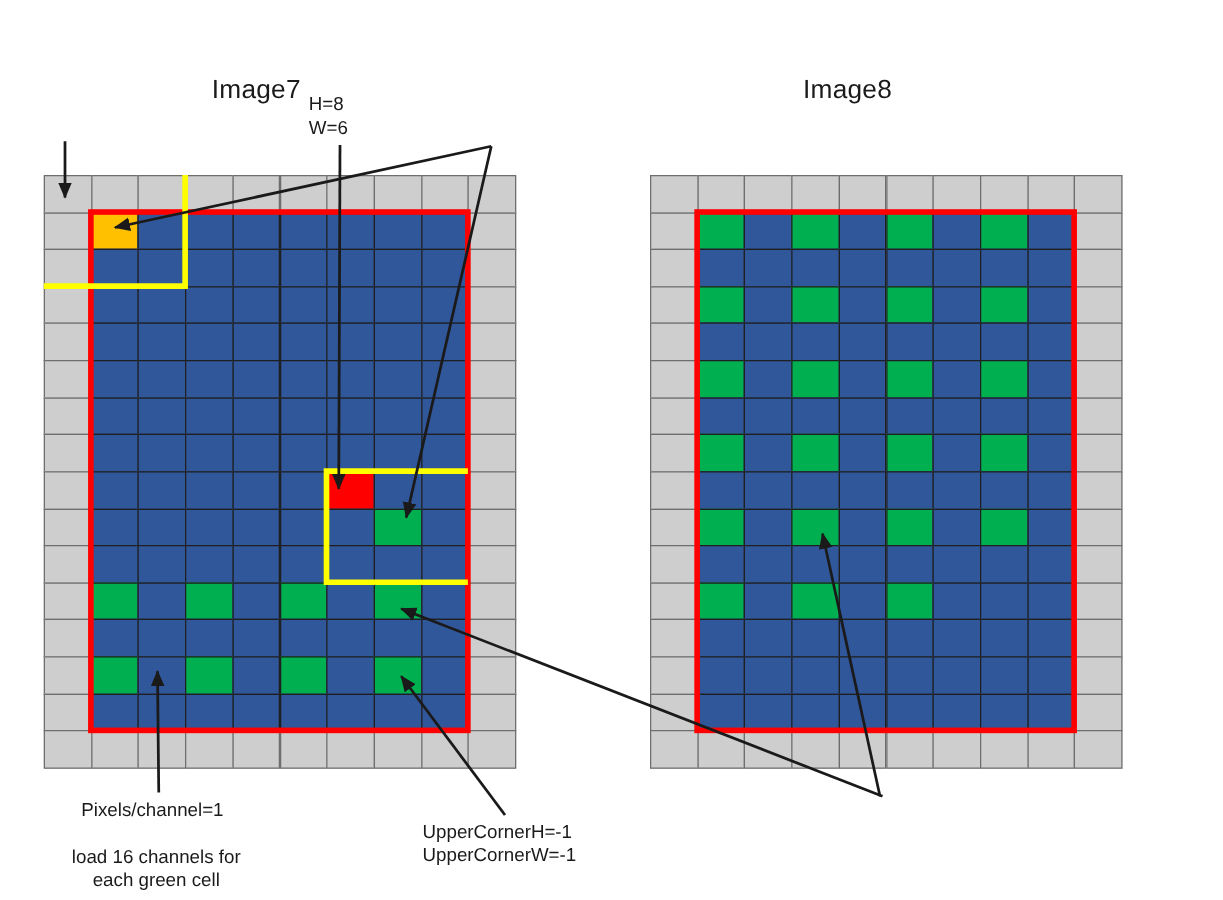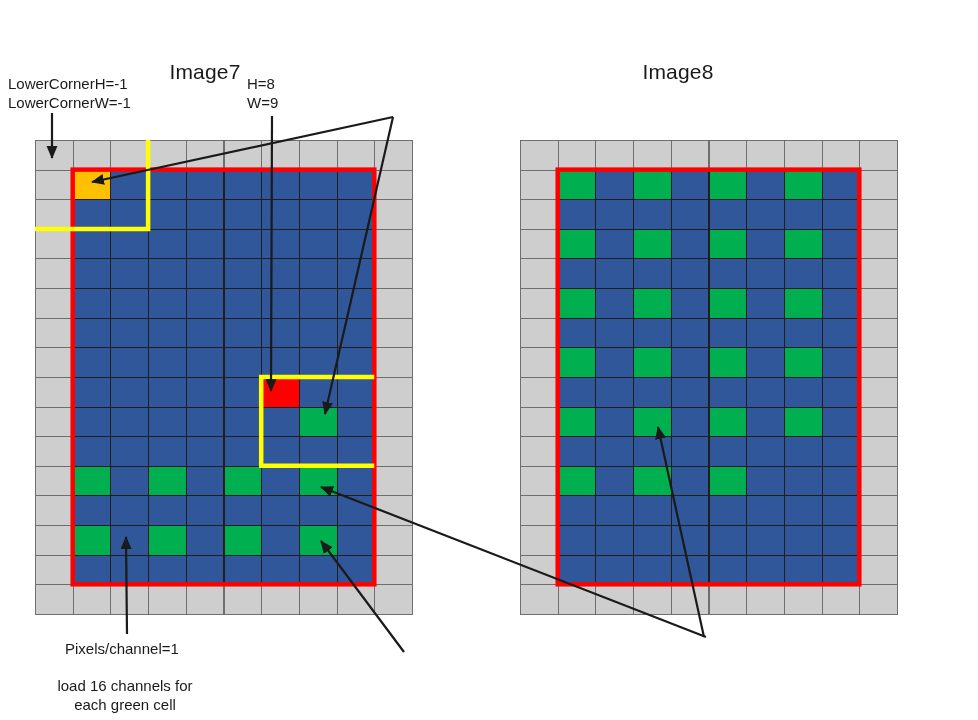--- a/index.html
+++ b/index.html
@@ -341,34 +341,34 @@
       <div class="cell" style="left: 595.4px; top: 584.3px; width: 38.7px; height: 30.62px; background: rgb(207, 206, 206); border-color: rgb(110, 110, 110);"></div>
       <div class="cell" style="left: 633.1px; top: 584.3px; width: 38.7px; height: 30.62px; background: rgb(207, 206, 206); border-color: rgb(110, 110, 110);"></div>
       <div class="cell" style="left: 670.8px; top: 584.3px; width: 38.7px; height: 30.62px; background: rgb(207, 206, 206); border-color: rgb(110, 110, 110);"></div>
       <div class="cell" style="left: 708.5px; top: 584.3px; width: 38.7px; height: 30.62px; background: rgb(207, 206, 206); border-color: rgb(110, 110, 110);"></div>
       <div class="cell" style="left: 746.2px; top: 584.3px; width: 38.7px; height: 30.62px; background: rgb(207, 206, 206); border-color: rgb(110, 110, 110);"></div>
       <div class="cell" style="left: 783.9px; top: 584.3px; width: 38.7px; height: 30.62px; background: rgb(207, 206, 206); border-color: rgb(110, 110, 110);"></div>
       <div class="cell" style="left: 821.6px; top: 584.3px; width: 38.7px; height: 30.62px; background: rgb(207, 206, 206); border-color: rgb(110, 110, 110);"></div>
       <div class="cell" style="left: 859.3px; top: 584.3px; width: 38.7px; height: 30.62px; background: rgb(207, 206, 206); border-color: rgb(110, 110, 110);"></div>
     </div>
   <div id="labels-layer">
-      <div class="label" style="left: 8px; top: 74px;">
-        <div>LowerCornerH=-1</div>
-        <div>LowerCornerW=-1</div>
-      </div>
       <div class="label" style="left: 247px; top: 74px;">
         <div>H=8</div>
-        <div>W=9</div>
+        <div>W=6</div>
       </div>
       <div class="label" style="left: 65px; top: 639px;">
         <div>Pixels/channel=1</div>
       </div>
       <div class="label center" style="left: -25px; width: 300px; top: 676px;">
         <div>load 16 channels for</div>
         <div>each green cell</div>
+      </div>
+      <div class="label" style="left: 338px; top: 656px;">
+        <div>UpperCornerH=-1</div>
+        <div>UpperCornerW=-1</div>
       </div>
       <div class="label center" style="left: 556px; width: 300px; top: 682px;">
       </div>
     </div>
   <svg id="overlay-svg" width="978" height="720" viewBox="0 0 978 720">
     <defs>
       <marker id="arrowhead" markerUnits="userSpaceOnUse" markerWidth="16" markerHeight="14" refX="12" refY="5.5" orient="auto">
         <path d="M0,0 L13,5.5 L0,11 z" fill="#1a1a1a"></path>
       </marker>
     </defs>

